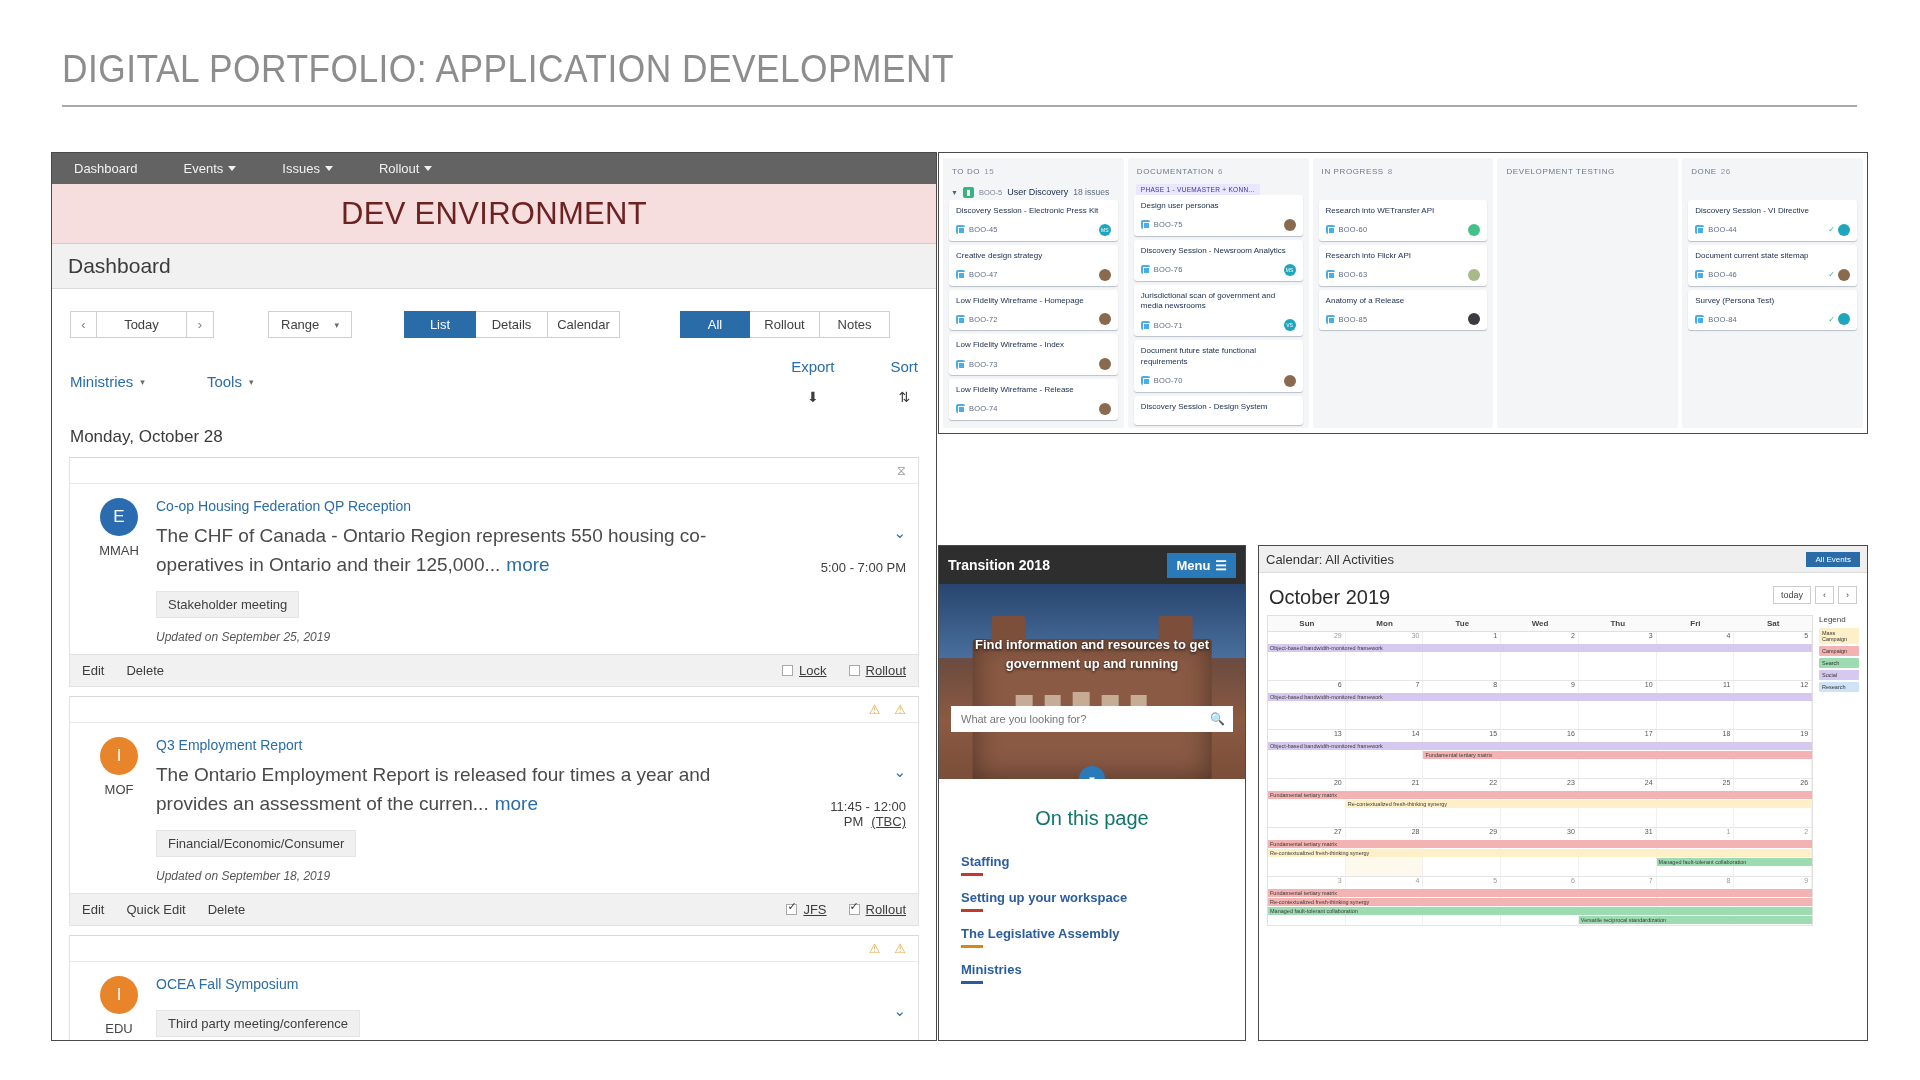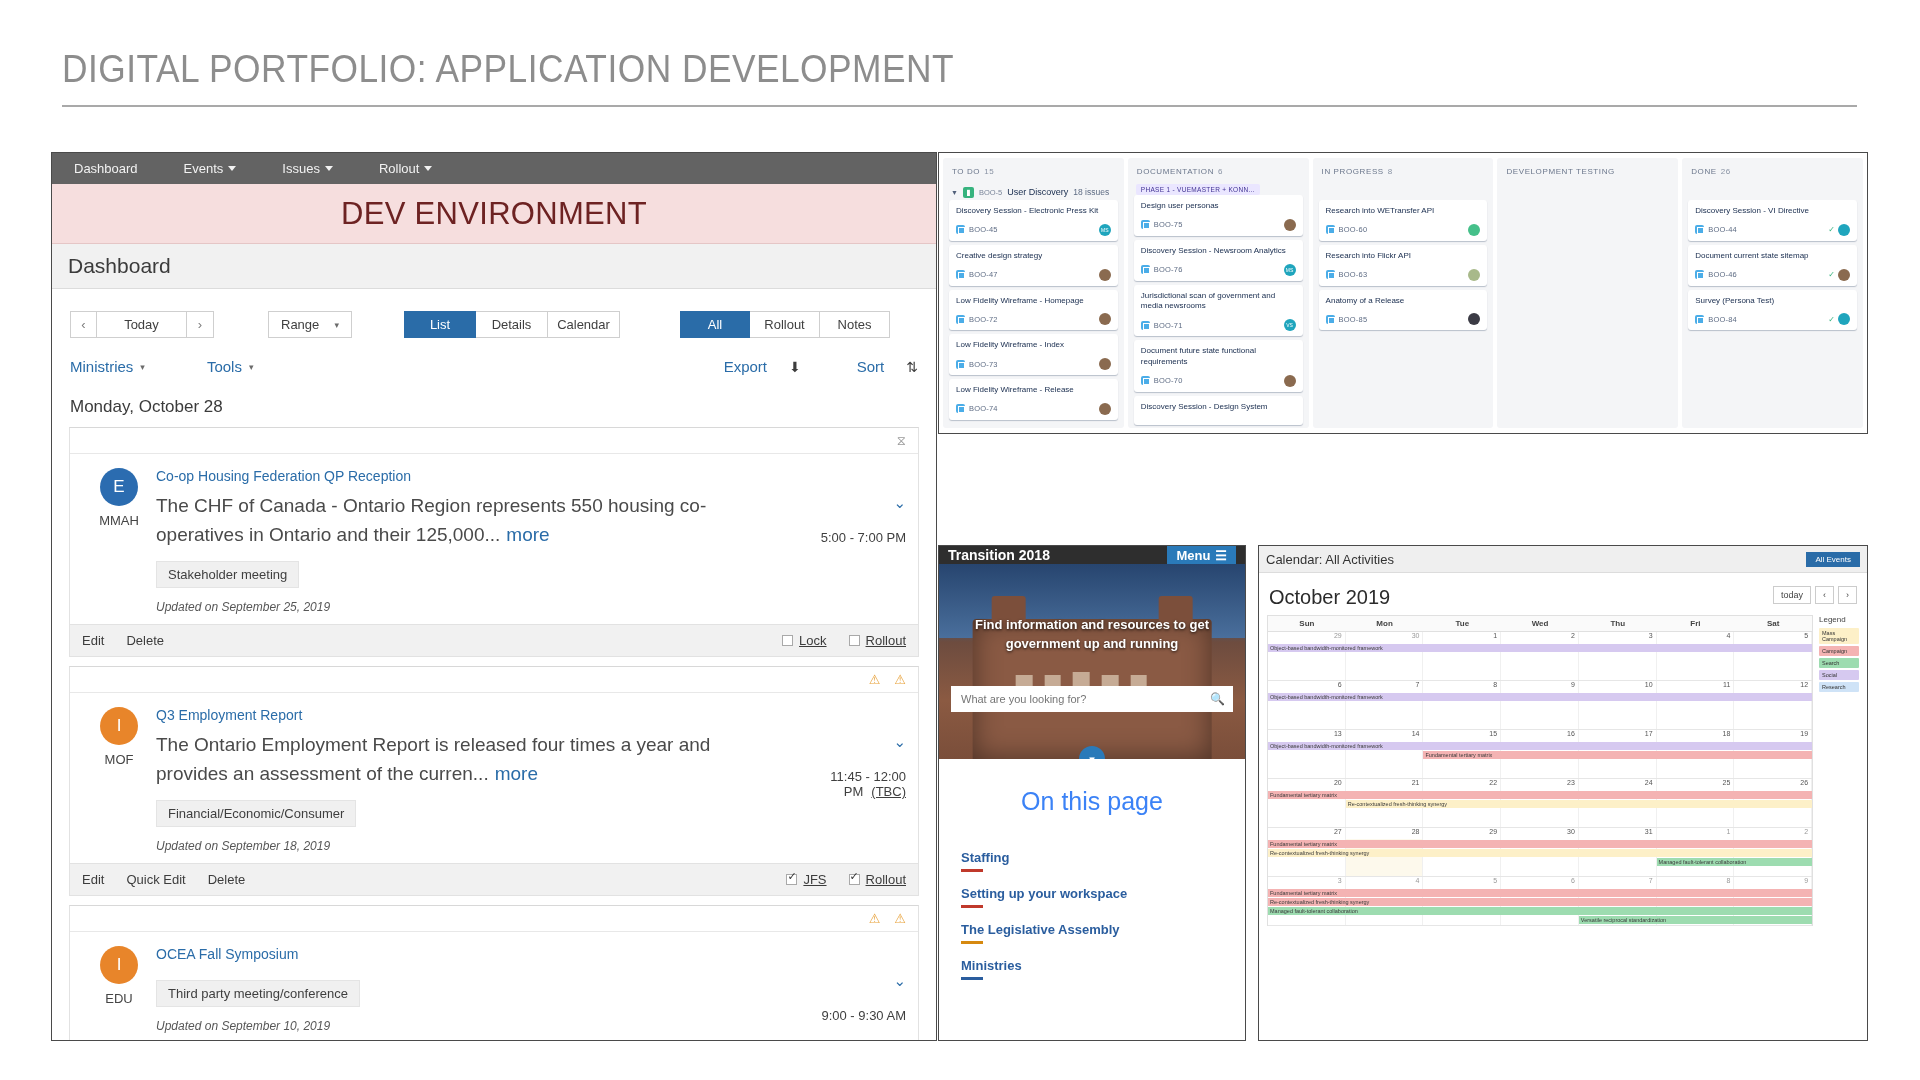--- a/index.html
+++ b/index.html
@@ -46,21 +46,21 @@
   .vgrp1 { margin-left:52px;align-items:flex-end; }
   .vgrp1 .btn { width:72px; }
   .vgrp2 { margin-left:60px; }
   .vgrp2 .btn { width:70px; }
   .chev { font-size:9px; color:#6b6b6b; }
 
   .filters { padding:20px 18px 0 18px; display:flex; align-items:center; }
   .fl { font-size:15px; color:#2a6ca8; display:flex; align-items:center; gap:7px; }
   .fl.spaced { margin-left:62px; }
   .fl-right { margin-left:auto; display:flex; align-items:center; gap:56px; }
-  .fl-right .fl { gap:22px; }
+  .fl-right .fl { gap:14px;flex-direction:column; }
   .ic { color:#3d3d3d; font-size:14px; }
 
   .daylabel { padding:22px 0 10px 18px; font-size:17px; color:#3b3b3b; }
 
   .ecard { margin:0 17px 0 17px; border:1px solid #e2e2e2; border-top:1px solid #d8d8d8; background:#fff; }
   .ecard-top { height:26px; border-bottom:1px solid #e8e8e8; display:flex; align-items:center; justify-content:flex-end; padding-right:12px; gap:14px; }
   .warn { color:#e8a33d; font-size:13px; }
   .ecard-body { display:flex; padding:14px 12px 10px 12px; }
   .av-col { width:74px; display:flex; flex-direction:column; align-items:center; gap:7px; }
   .avatar { width:38px; height:38px; border-radius:50%; color:#fff; font-size:17px;
@@ -105,21 +105,21 @@
   .kb-card .t { font-size:8px; color:#172b4d; line-height:1.35; margin-bottom:7px; }
   .kb-meta { display:flex; align-items:center; }
   .kb-type { width:9px;height:9px;background:#4bade8;border-radius:2px;margin-right:4px;position:relative; }
   .kb-type:after{content:"";position:absolute;left:2px;top:2px;width:5px;height:5px;border:1px solid #fff;}
   .kb-key { font-size:7.5px; color:#5e6c84; letter-spacing:.2px; }
   .kb-av { width:12px;height:12px;border-radius:50%;margin-left:auto;font-size:5px;color:#fff;
            display:flex;align-items:center;justify-content:center; }
 
   
   #mobile { left:938px; top:545px; width:308px; height:496px; border:1px solid #4a4a4a; }
-  .m-top { height:18px; background:#2e2e2e; display:flex; align-items:center; justify-content:space-between; padding:0 9px; }
+  .m-top { height:38px; background:#2e2e2e; display:flex; align-items:center; justify-content:space-between; padding:0 9px; }
   .m-top .brand { color:#fff; font-size:14px; font-weight:bold; }
   .m-menu { background:#2a7ab9; color:#fff; font-size:13px; font-weight:bold; padding:5px 9px; display:flex; gap:5px; align-items:center; }
   .m-hero { height:195px; position:relative; overflow:hidden;
             background:linear-gradient(#2b4a73 0%, #3a5f88 28%, #6d4c3f 40%, #8b5a42 70%, #7a4e3a 100%); }
   .m-hero .sky { position:absolute; inset:0 0 62% 0; background:linear-gradient(#27456f,#4a6f9c); }
   .m-bld { position:absolute; left:50%; transform:translateX(-50%); bottom:0; width:78%; height:72%;
            background:#8a5a44; border-radius:4px 4px 0 0;
            box-shadow:inset 0 0 28px rgba(0,0,0,.45); }
   .m-bld:before { content:""; position:absolute; left:8%; top:-16%; width:14%; height:22%;
            background:#7c4f3b; border-radius:3px 3px 0 0; }
@@ -129,21 +129,21 @@
   .m-herotext { position:absolute; left:0; right:0; top:52px; text-align:center; color:#fff;
                 font-size:13px; font-weight:bold; line-height:1.45; text-shadow:0 1px 3px rgba(0,0,0,.8); padding:0 22px; }
   .m-search { position:absolute; left:12px; right:12px; top:122px; height:26px; background:#fff;
               display:flex; align-items:center; padding:0 8px; }
   .m-search input { border:0; outline:0; flex:1; font-size:11px; color:#777;
                     font-family:"Liberation Sans", sans-serif; }
   .m-search .mag { color:#444; font-size:12px; }
   .m-arrow { position:absolute; left:50%; transform:translateX(-50%); bottom:-13px; width:26px; height:26px;
              border-radius:50%; background:#2a7ab9; color:#fff; display:flex; align-items:center; justify-content:center; font-size:11px; }
   .m-body { padding:28px 0 0 0; }
-  .m-onthis { text-align:center; font-size:25px; color:#3b82f6; margin-bottom:34px; }
+  .m-onthis { text-align:center; font-size:20px; color:#0f766e; margin-bottom:24px; }
   .m-link { padding:0 22px; }
   .m-link a { color:#2a5d9e; font-size:13px; font-weight:bold; text-decoration:none; display:block; }
   .m-link .ul { height:3px; width:22px; margin:4px 0 14px 0; }
 
   
   #calp { left:1258px; top:545px; width:610px; height:496px; border:1px solid #4a4a4a; }
   .c-top { height:27px; background:#efefef; border-bottom:1px solid #dcdcdc; display:flex; align-items:center; padding:0 7px; }
   .c-top .t { font-size:13px; color:#333; }
   .c-allev { margin-left:auto; background:#2a6ca8; color:#fff; font-size:8px; padding:3px 9px; }
   .c-head { display:flex; align-items:flex-start; padding:13px 10px 6px 10px; }

